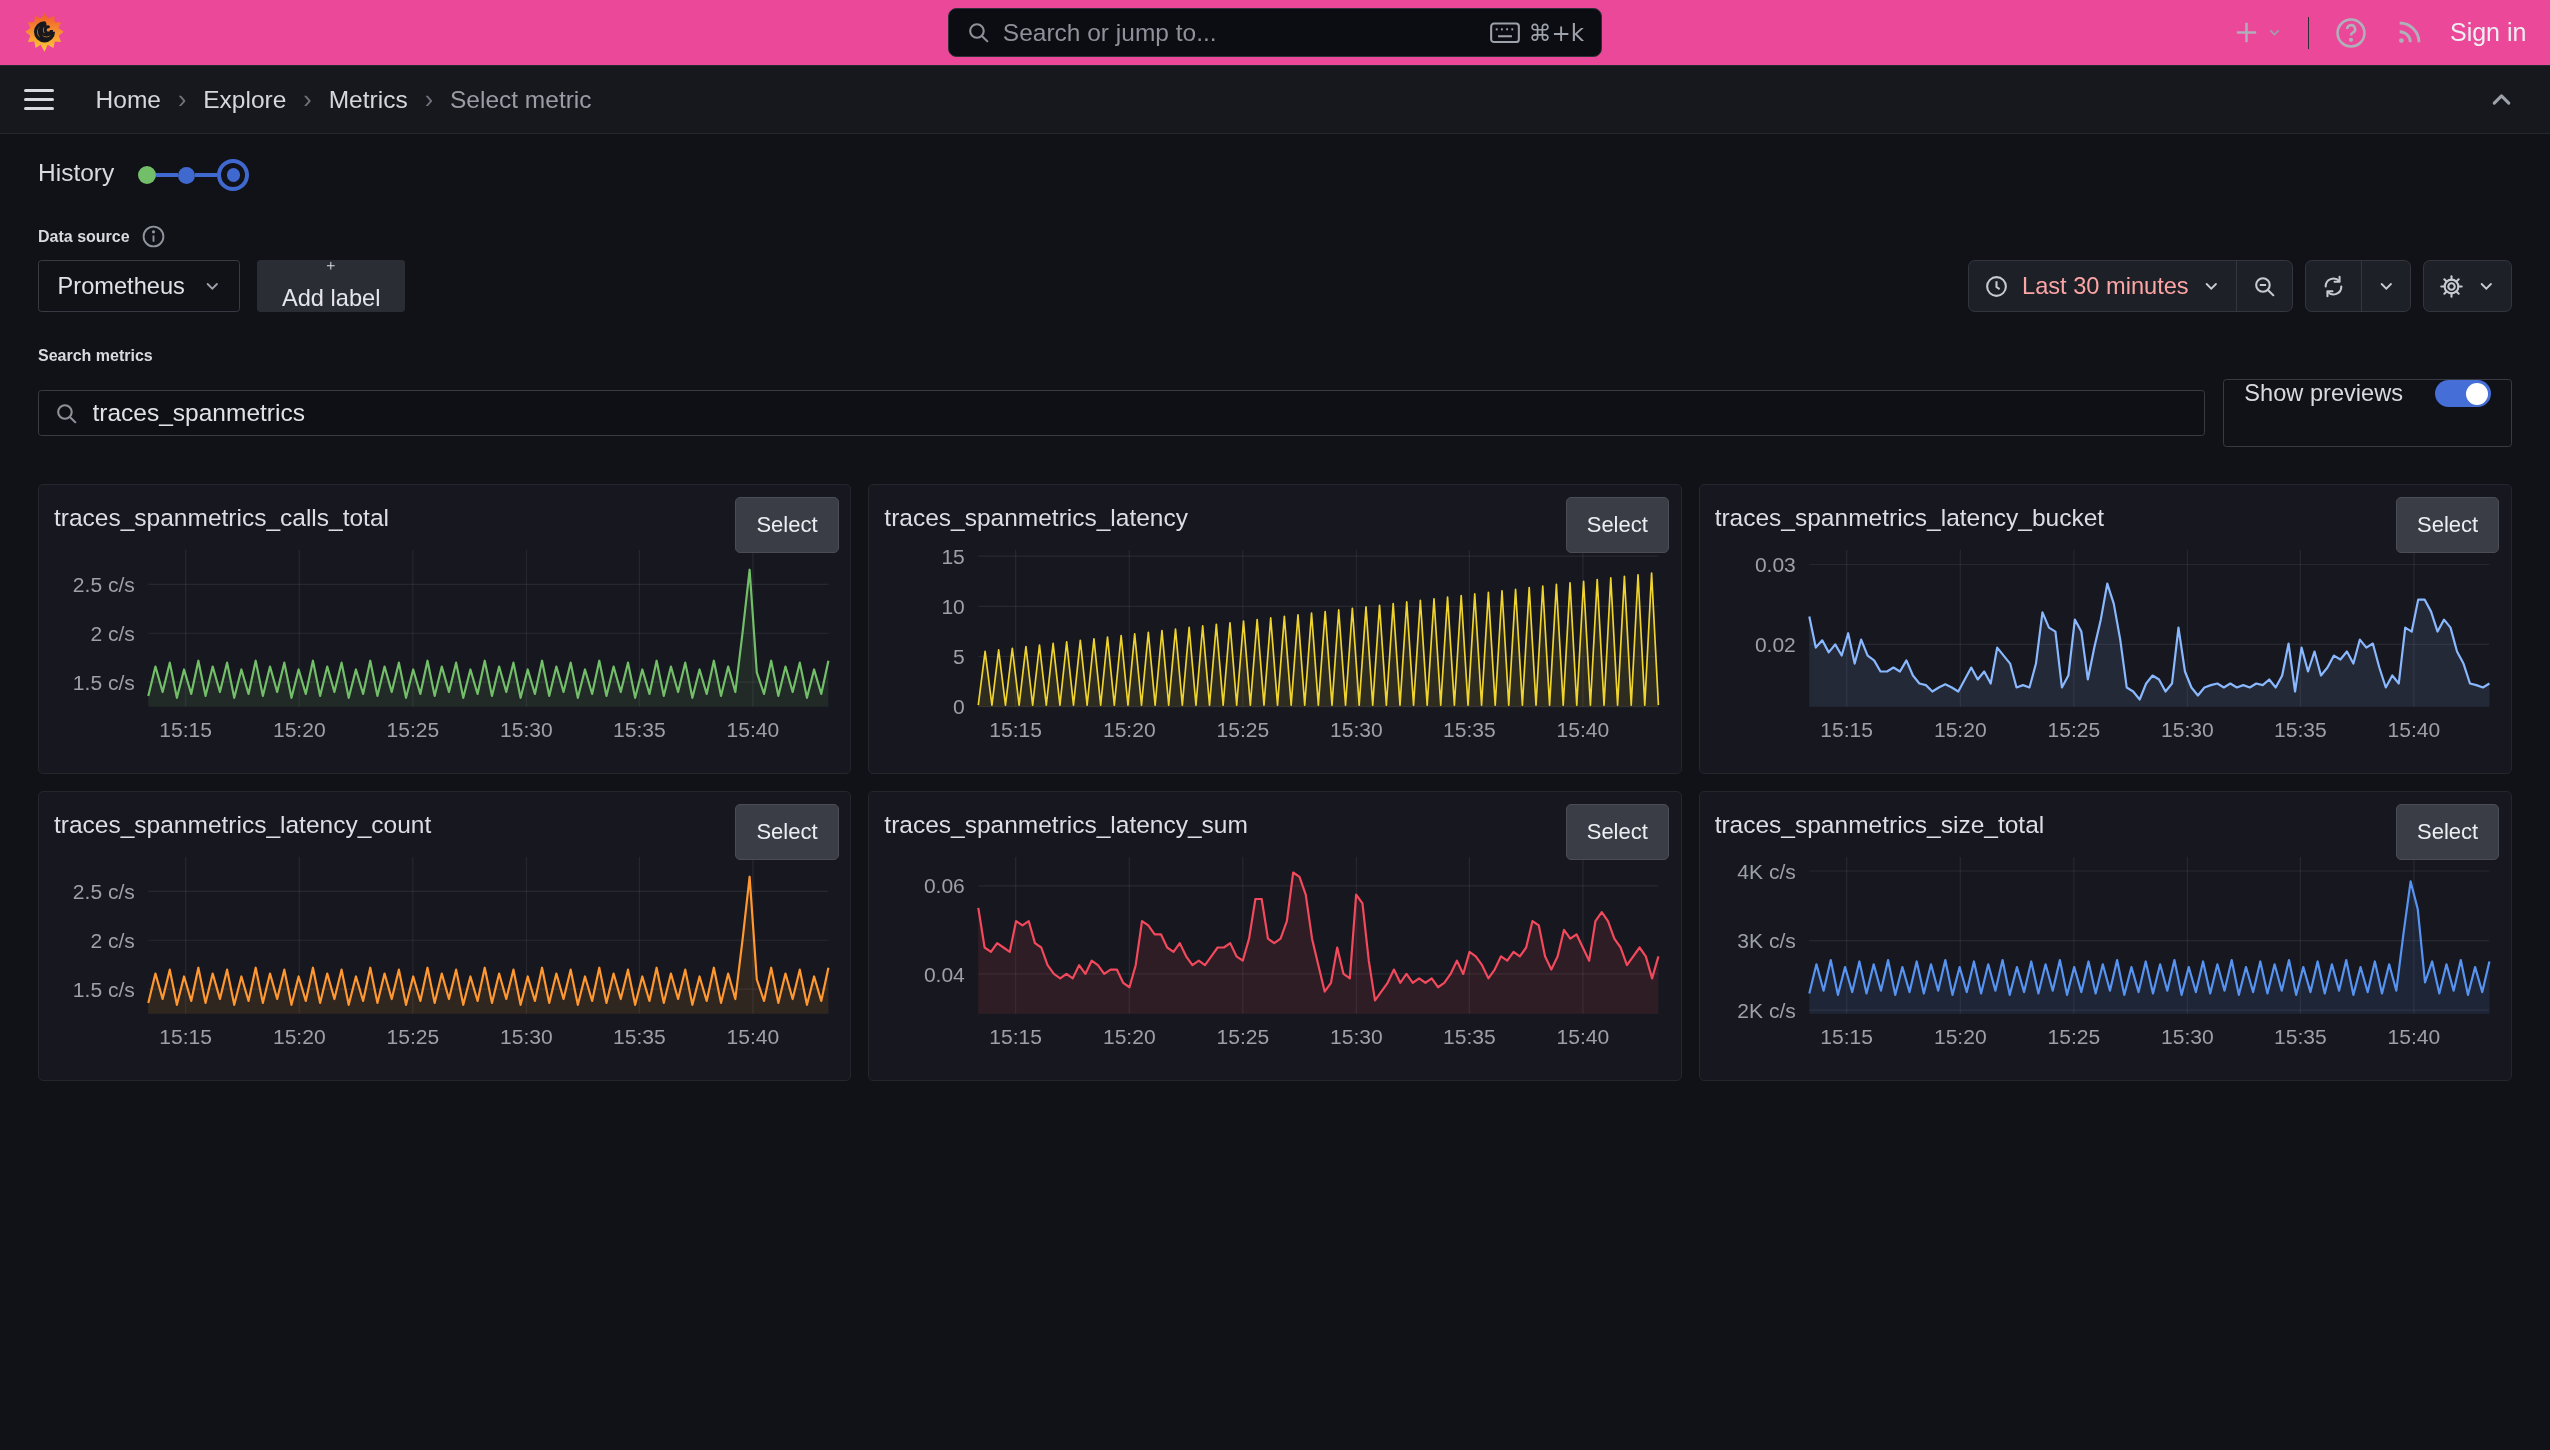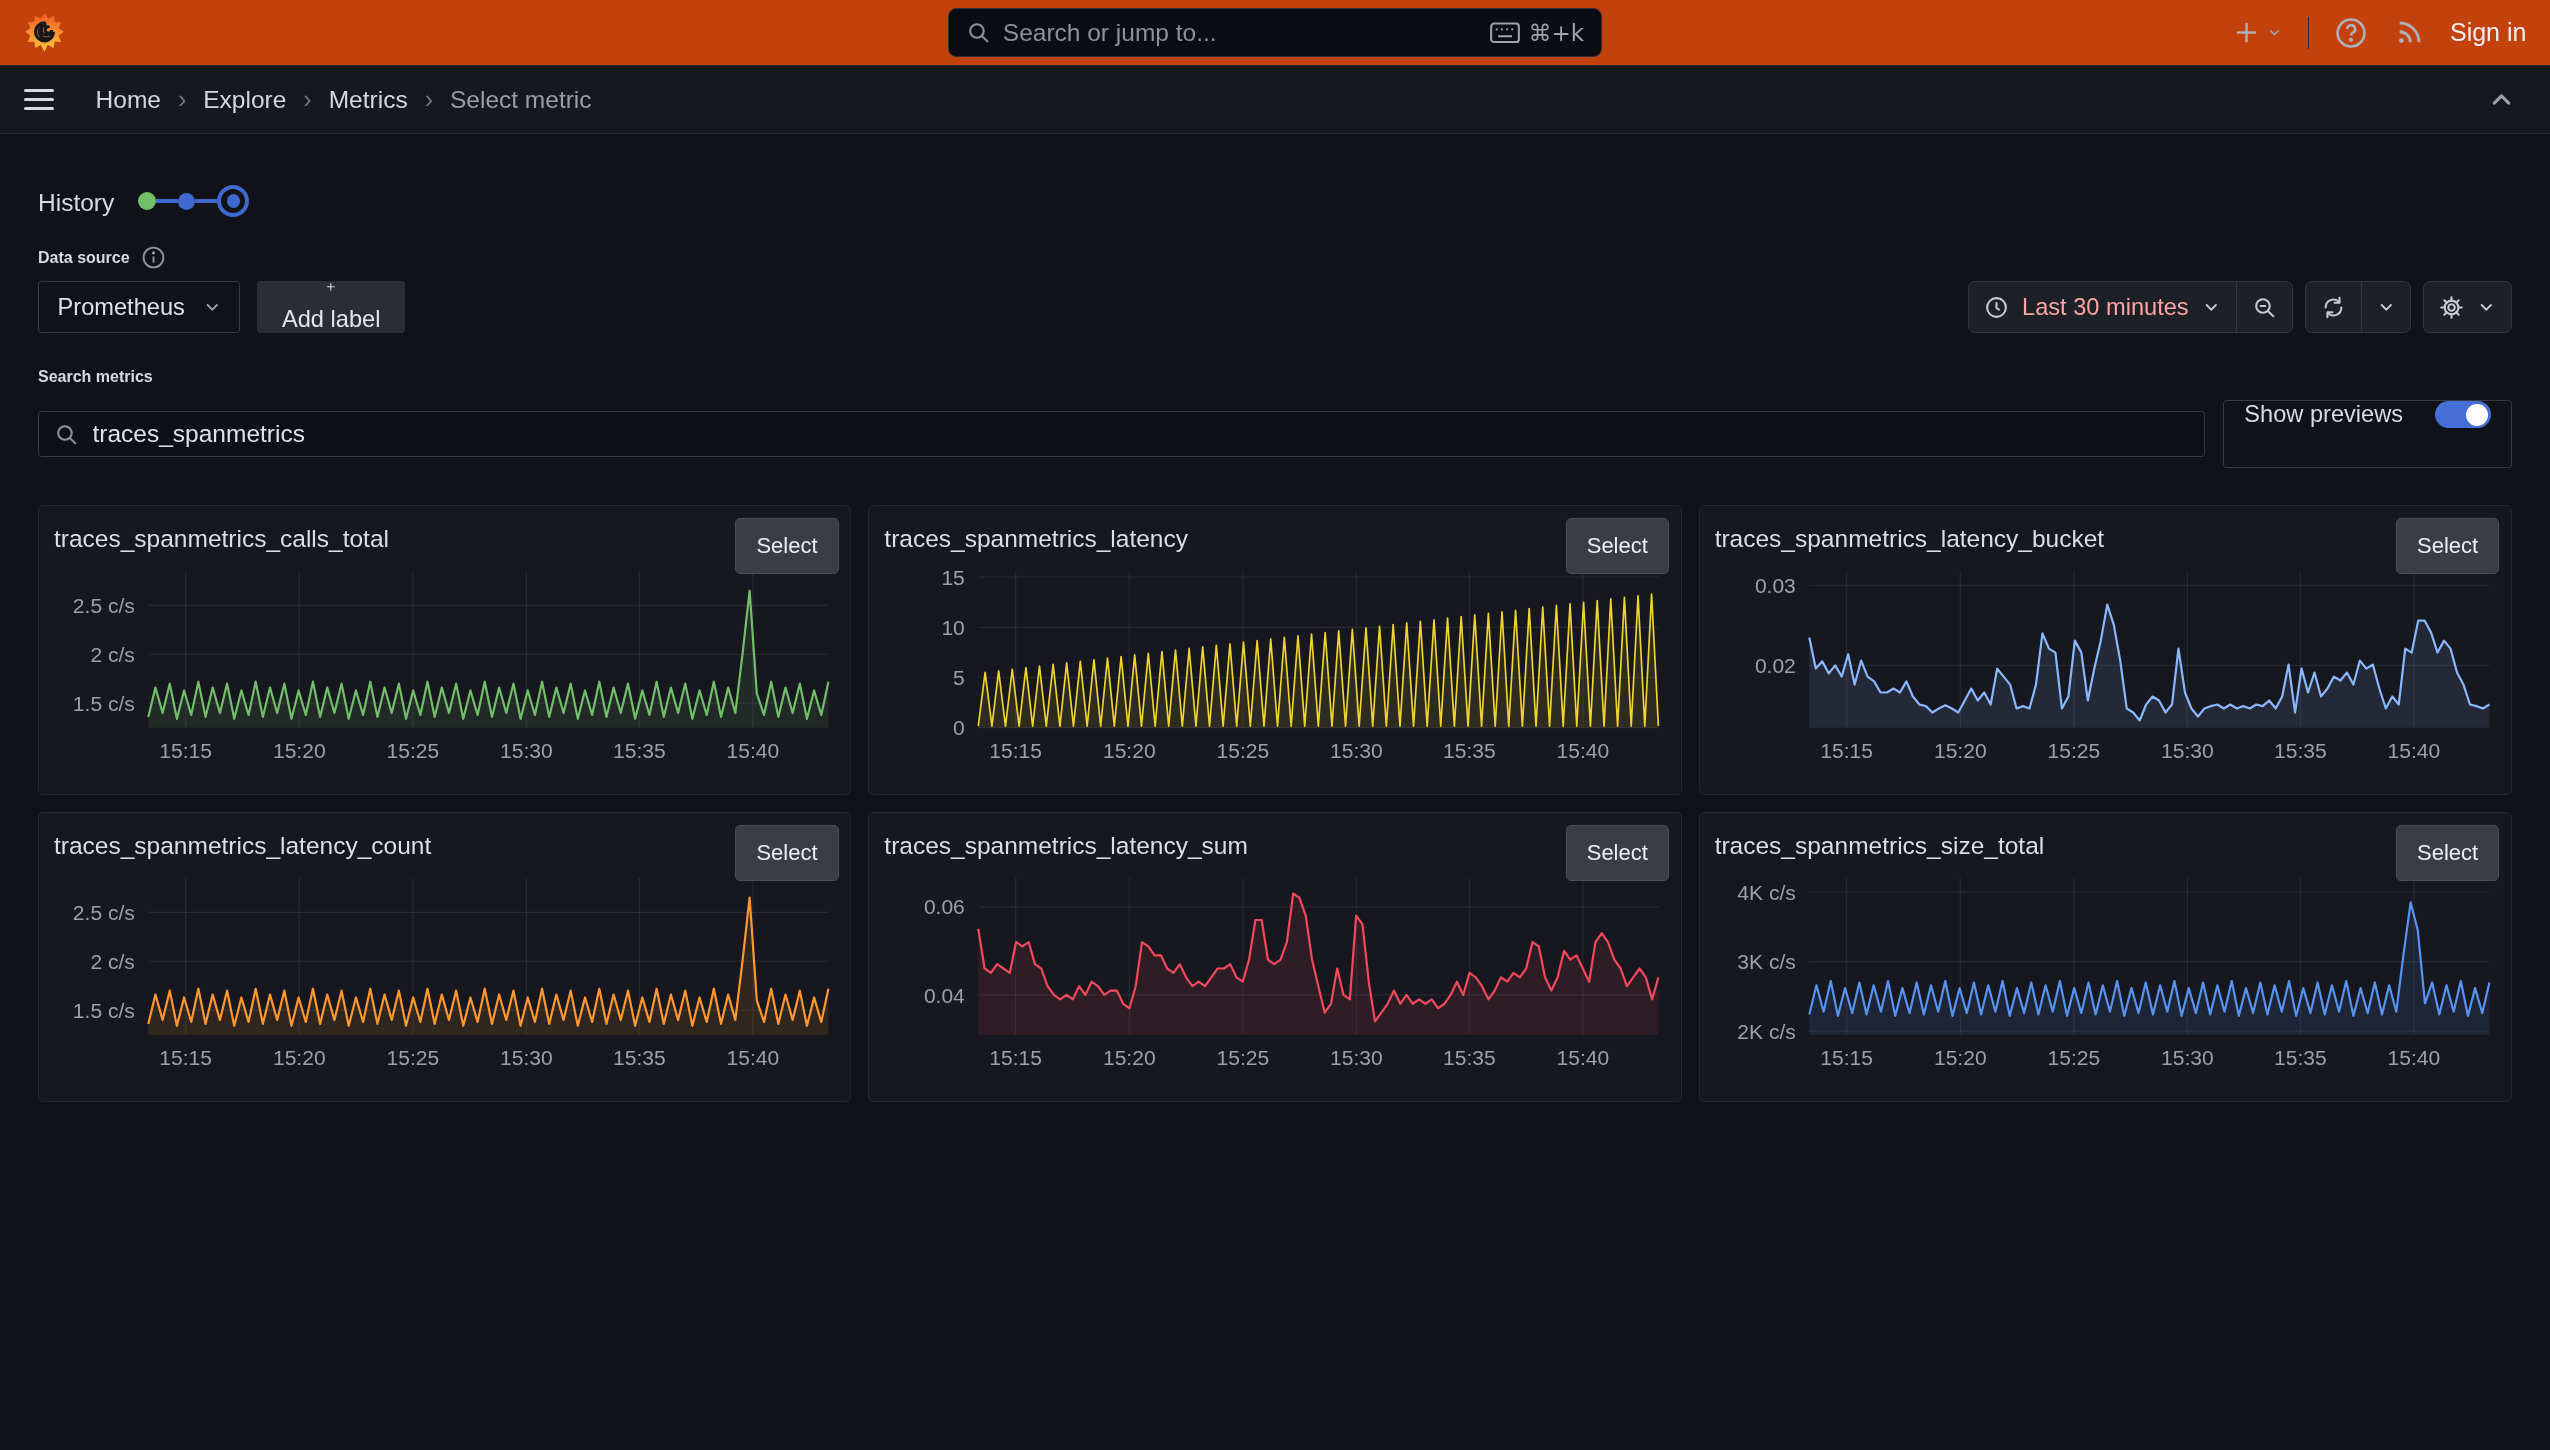--- a/index.html
+++ b/index.html
@@ -1,21 +1,21 @@
 <!DOCTYPE html>
 <html style="font-size:13.5px"><head>
 <meta charset="utf-8">
 <style>
   * { box-sizing: border-box; margin: 0; padding: 0; }
   html,body { width: 2550px; height: 1451px; background: #111218; overflow: hidden; }
   body { font-family: "Liberation Sans", "DejaVu Sans", sans-serif; color: #d8dae0; }
 
   
   .topbar {
-    height: 66px; background: #c2410c; border-bottom: 0.8px solid #26282f;
+    height: 66px; background: #ec4899; border-bottom: 0.8px solid #26282f;
     display: flex; align-items: center; padding: 0 23.6px; position: relative;
   }
   .logo { width: 41px; height: 41px; cursor: pointer; }
   .topsearch {
     position: absolute; left: 50%; transform: translateX(-50%);
     width: 654px; height: 49px; background: #0c0d12;
     border: 0.8px solid #2e3139; border-radius: 8.4px;
     display: flex; align-items: center; padding: 0 17px; gap: 11.8px; cursor: text;
   }
   .topsearch input {
@@ -39,21 +39,21 @@
   .hamburger div { height: 3.4px; background: #d8dae0; border-radius: 1.7px; margin: 5.9px 0; }
   .crumbs { display: flex; align-items: center; gap: 17px; font-size: 24.5px; }
   .crumb { color: #d5d7dd; cursor: pointer; }
   .crumb-sep { color: #70737c; font-size: 25px; }
   .crumb-current { color: #9a9da5; }
   .collapse-btn { margin-left: auto; background: none; border: none; color: #9da1aa; cursor: pointer; }
 
   
   .content { padding: 0 38px; }
 
-  .history-row { display: flex; align-items: flex-end; gap: 23.6px; margin-top: 46px; height: 37px; }
+  .history-row { display: flex; align-items: flex-start; gap: 23.6px; margin-top: 25px; height: 37px; }
   .history-label { font-size: 24.5px; color: #d8dae0; }
   .trail { display: flex; align-items: center; }
   .dot { border-radius: 50%; cursor: pointer; }
   .dot-green { width: 18.6px; height: 18.6px; background: #73bf69; }
   .dot-blue { width: 17px; height: 17px; background: #4069cf; }
   .connector { width: 22px; height: 3.4px; background: #4069cf; }
   .dot-ring {
     width: 32px; height: 32px; border: 4.2px solid #4069cf; border-radius: 50%;
     display: flex; align-items: center; justify-content: center; cursor: pointer;
   }

